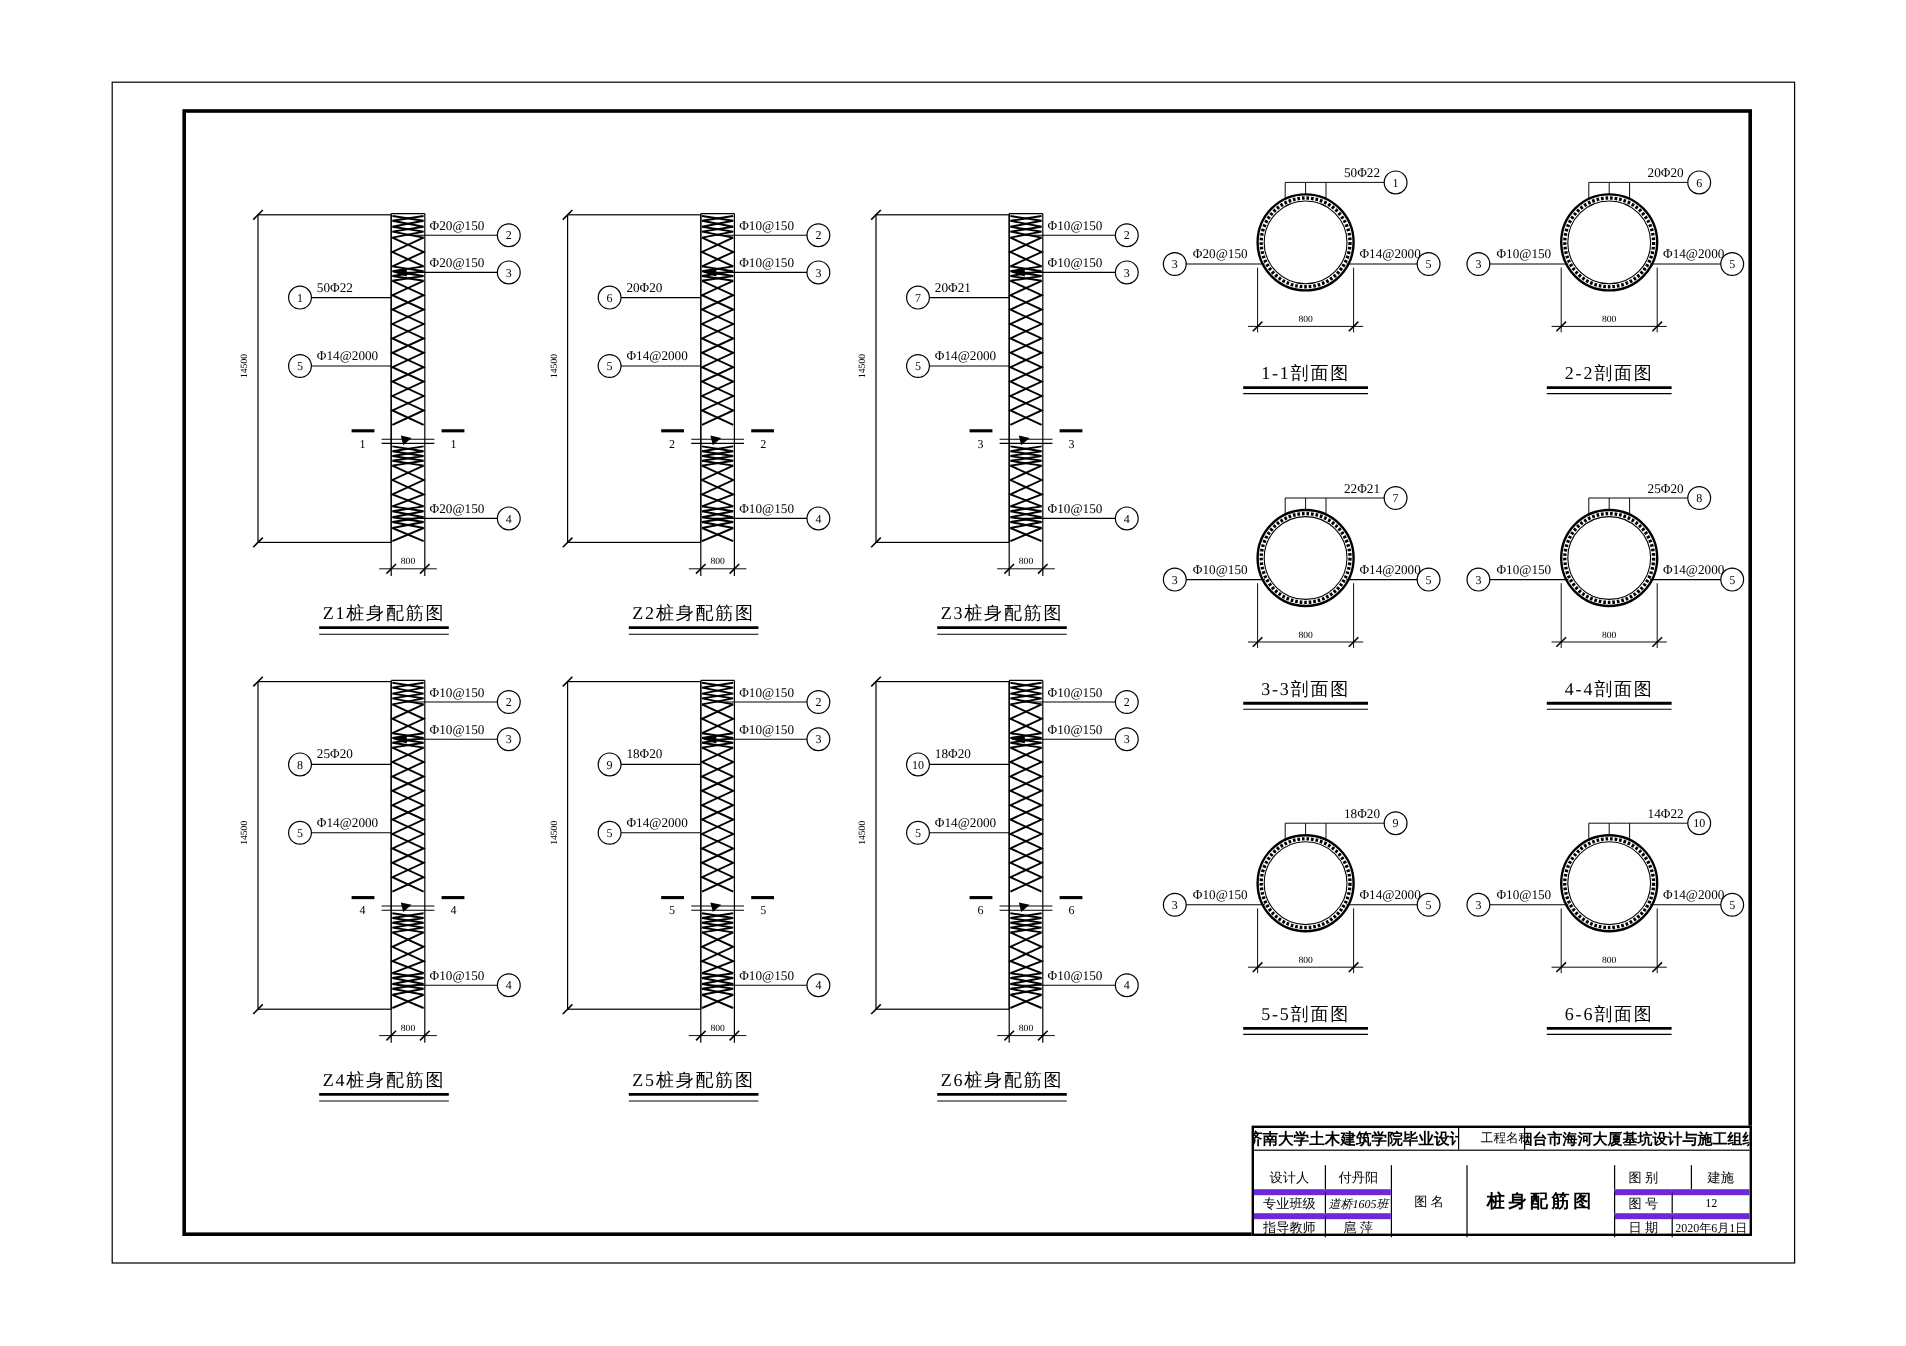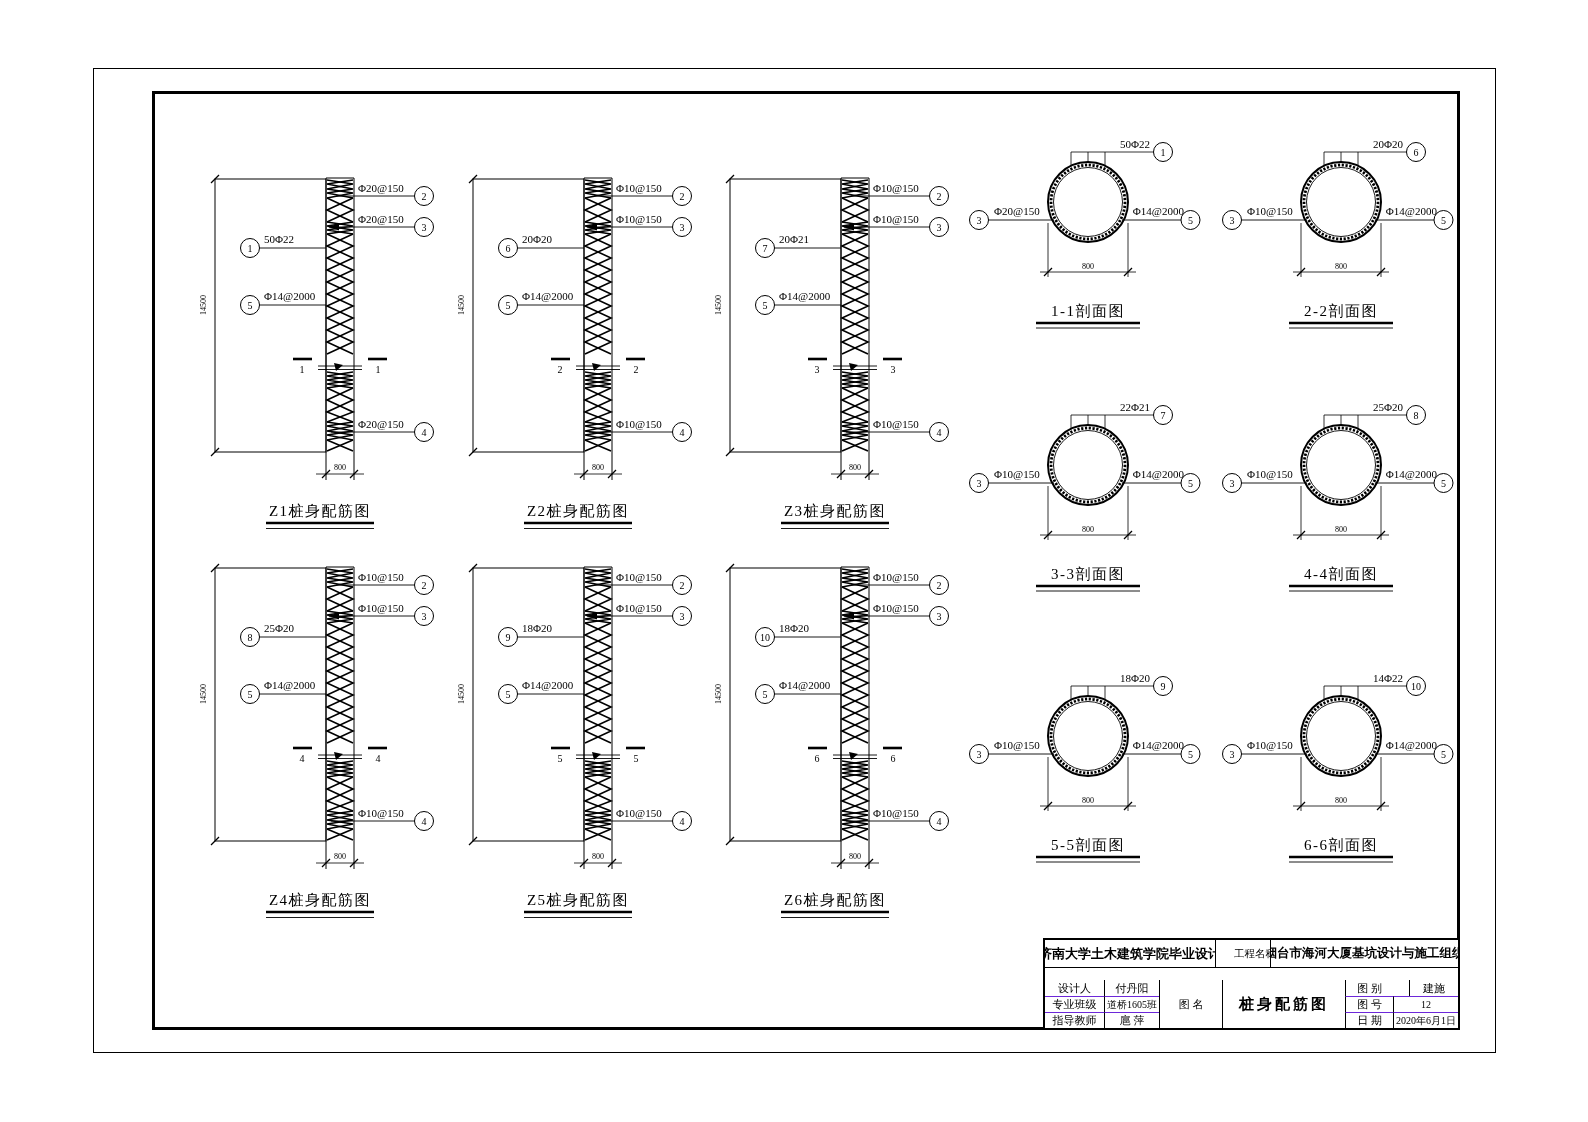--- a/index.html
+++ b/index.html
@@ -21,21 +21,21 @@
   
   .title-block{position:absolute;left:1043px;top:938px;width:417px;height:92px;
                border:2px solid #000;box-sizing:border-box;display:flex;flex-direction:column;
                background:#fff;gap:12px;}
   .tb-row1{display:grid;grid-template-columns:170px 55px 1fr;height:34px;border-bottom:1px solid #000;}
   .tb-grid{display:grid;grid-template-columns:59px 55px 63px 123px 48px 1fr;
            grid-template-rows:repeat(3,1fr);flex:1;}
   .tb-cell{display:flex;align-items:center;justify-content:center;text-align:center;
            box-sizing:border-box;overflow:hidden;white-space:nowrap;}
   .bl{border-left:1px solid #000;}
-  .bt{border-top:1px solid #6d28d9;}
+  .bt{border-top:5px solid #6d28d9;}
   .f-univ{font-size:13px;font-weight:bold;}
   .f-plabel{font-size:10.5px;padding-left:24px;}
   .f-pname{font-size:12.5px;font-weight:bold;}
   .f-small{font-size:11px;}
   .f-name{font-size:15px;font-weight:bold;letter-spacing:3px;}
   .f-tiny{font-size:10px;}
 </style>
 </head>
 <body>
 
@@ -311,21 +311,21 @@
     </div>
     <div class="tb-grid">
       <div class="tb-cell f-small" style="grid-column:1;grid-row:1;">设计人</div>
       <div class="tb-cell f-small bl" style="grid-column:2;grid-row:1;">付丹阳</div>
       <div class="tb-cell f-small bl" style="grid-column:3;grid-row:1/4;">图  名</div>
       <div class="tb-cell f-name bl" style="grid-column:4;grid-row:1/4;">桩身配筋图</div>
       <div class="tb-cell f-small bl" style="grid-column:5;grid-row:1;">图  别</div>
       <div class="tb-cell f-small bl" style="grid-column:6;grid-row:1;margin-left:16px;">建施</div>
 
       <div class="tb-cell f-small bt" style="grid-column:1;grid-row:2;">专业班级</div>
-      <div class="tb-cell f-tiny bl bt" style="grid-column:2;grid-row:2;">道桥1605班</div>
+      <div class="tb-cell f-tiny bl bt" style="grid-column:2;grid-row:2;font-style:italic;">道桥1605班</div>
       <div class="tb-cell f-small bl bt" style="grid-column:5;grid-row:2;">图  号</div>
       <div class="tb-cell f-tiny bl bt" style="grid-column:6;grid-row:2;">12</div>
 
       <div class="tb-cell f-small bt" style="grid-column:1;grid-row:3;">指导教师</div>
       <div class="tb-cell f-small bl bt" style="grid-column:2;grid-row:3;text-align:center;">扈 萍</div>
       <div class="tb-cell f-small bl bt" style="grid-column:5;grid-row:3;">日  期</div>
       <div class="tb-cell f-tiny bl bt" style="grid-column:6;grid-row:3;">2020年6月1日</div>
     </div>
   </div>
 </div>

